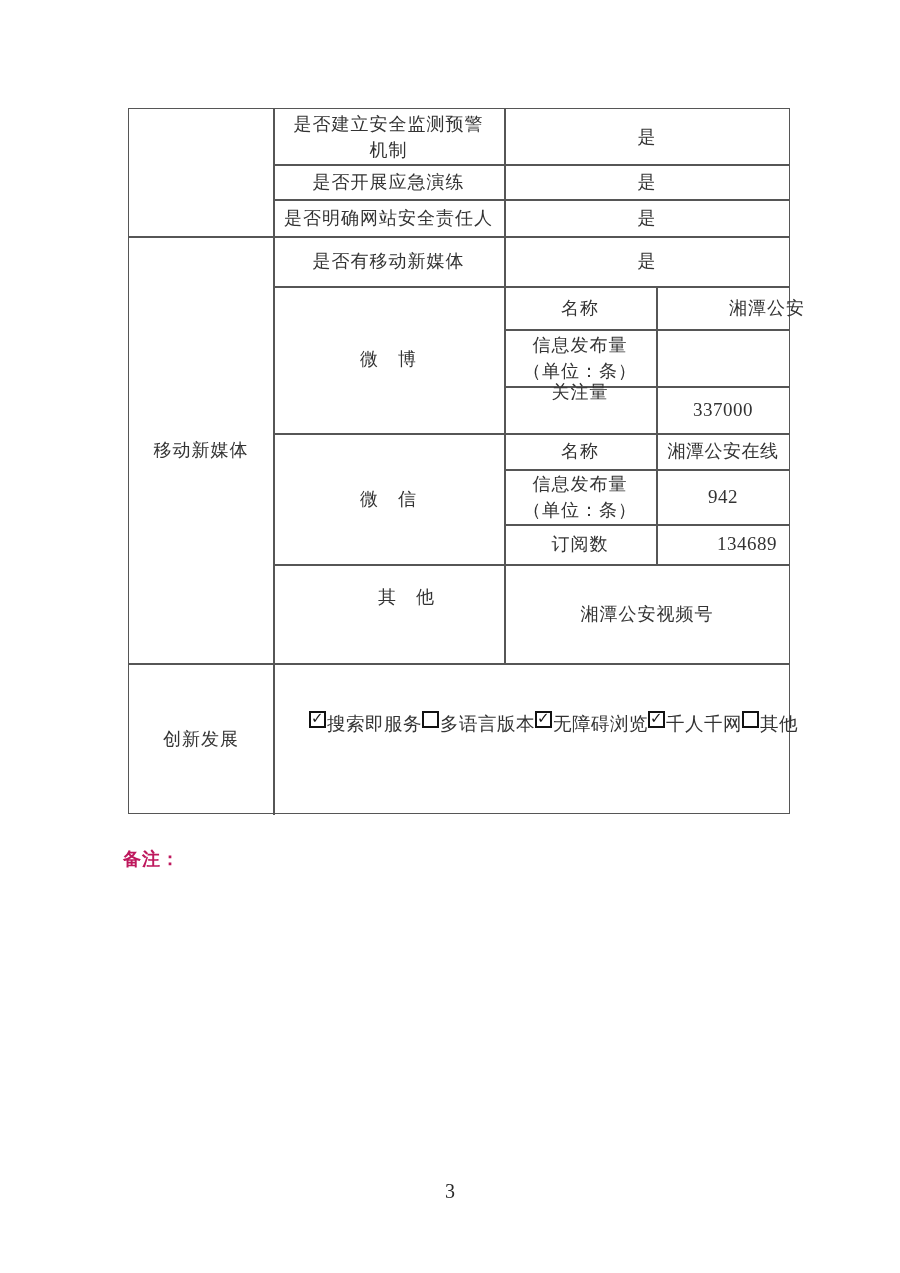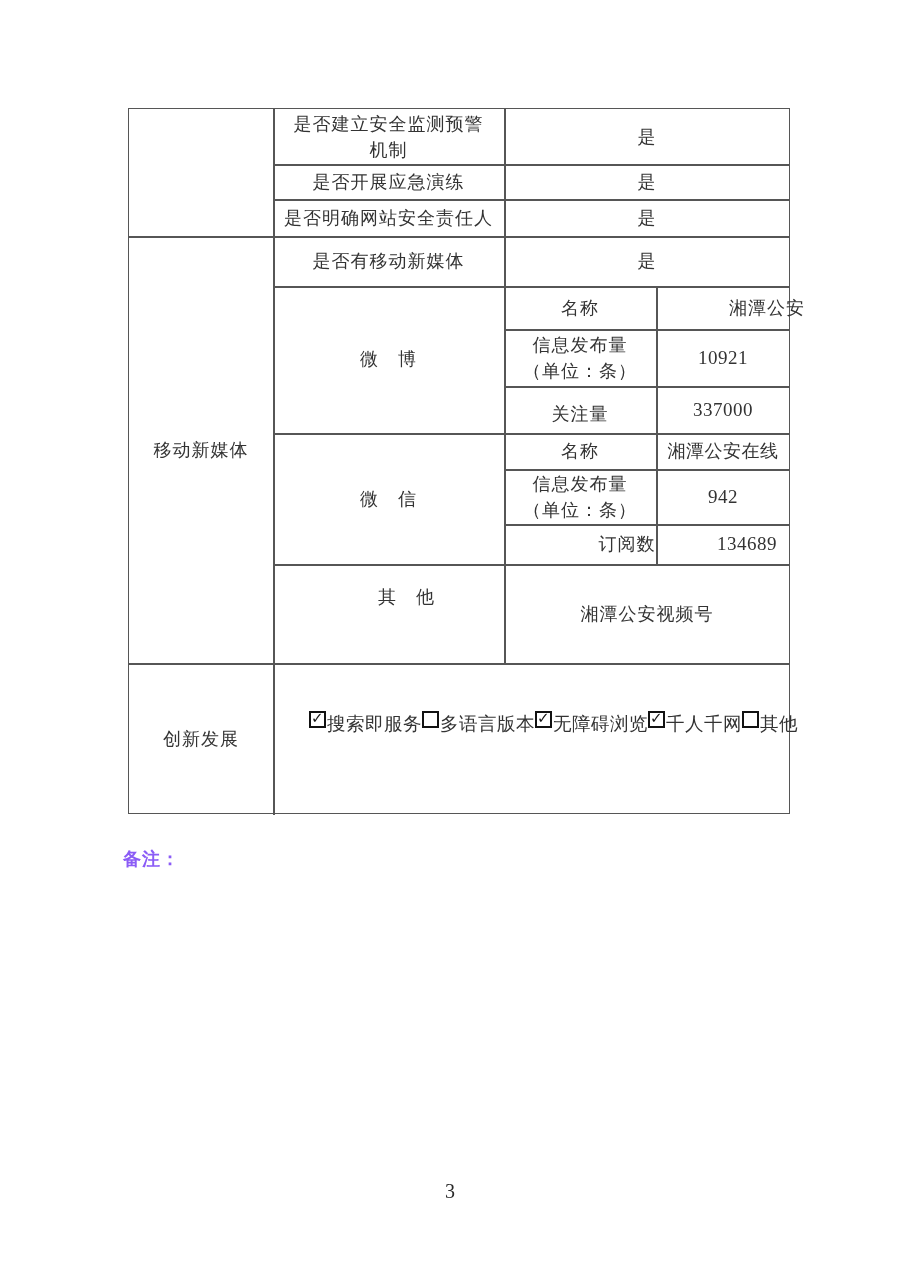--- a/index.html
+++ b/index.html
@@ -42,21 +42,21 @@
   }
   .cbx.checked::after {
     content:"✓"; font-weight:bold; font-size:15px; color:#121212;
     line-height:1; transform:translateY(-1px);
     font-family:"DejaVu Sans",sans-serif;
   }
 
   
   .notes {
     position:absolute; left:123px; top:847px; font-size:18px; font-weight:bold;
-    letter-spacing:1px; color:#8b5cf6;
+    letter-spacing:1px; color:#be185d;
   }
   .page-number {
     position:absolute; left:0; top:1180px; width:900px; text-align:center;
     font-size:20px; color:#2a2a2a;
   }
 </style>
 </head>
 <body>
 
 <div class="page">
@@ -96,33 +96,32 @@
     <div class="cell" style="left:144px; top:127px; width:231px; height:50px;">是否有移动新媒体</div>
     <div class="cell" style="left:375px; top:127px; width:286px; height:50px;">是</div>
 
     <div class="cell" style="left:144px; top:177px; width:231px; height:147px;font-family:Liberation Mono, monospace;">微　博</div>
     <div class="cell" style="left:375px; top:177px; width:152px; height:43px;">名称</div>
     <div class="cell" style="left:527px; top:177px; width:134px; height:43px;margin-left:44px;">湘潭公安</div>
     <div class="cell two-line" style="left:375px; top:220px; width:152px; height:57px;">
       <span>信息发布量</span>
       <span>（单位：条）</span>
     </div>
-    <div class="cell num" style="left:527px; top:220px; width:134px; height:57px;">10921</div>
-    <div class="cell" style="left:375px; top:281px; width:152px; height:47px;">关注量</div>
+    <div class="cell" style="left:375px; top:259px; width:152px; height:47px;">关注量</div>
     <div class="cell num" style="left:527px; top:277px; width:134px; height:47px;">337000</div>
 
     <div class="cell" style="left:144px; top:324px; width:231px; height:131px;">微　信</div>
     <div class="cell" style="left:375px; top:324px; width:152px; height:36px;">名称</div>
     <div class="cell" style="left:527px; top:324px; width:134px; height:36px; letter-spacing:0.5px;">湘潭公安在线</div>
     <div class="cell two-line" style="left:375px; top:360px; width:152px; height:55px;">
       <span>信息发布量</span>
       <span>（单位：条）</span>
     </div>
     <div class="cell num" style="left:527px; top:360px; width:134px; height:55px;">942</div>
-    <div class="cell" style="left:375px; top:415px; width:152px; height:40px;margin-left:47px;">订阅数</div>
+    <div class="cell" style="left:375px; top:415px; width:152px; height:40px;">订阅数</div>
     <div class="cell num" style="left:527px; top:415px; width:134px; height:40px;padding-left:48px;">134689</div>
 
     <div class="cell" style="left:144px; top:438px; width:231px; height:99px;margin-left:18px;">其　他</div>
     <div class="cell" style="left:375px; top:455px; width:286px; height:99px;">湘潭公安视频号</div>
 
     <div class="cell" style="left:0; top:554px; width:144px; height:152px;">创新发展</div>
     <div class="cb-row" style="left:144px; top:554px; width:517px; height:152px;">
       <span class="cb-inner">
           <span class="cb-item">
             <span class="cbx checked"></span>

